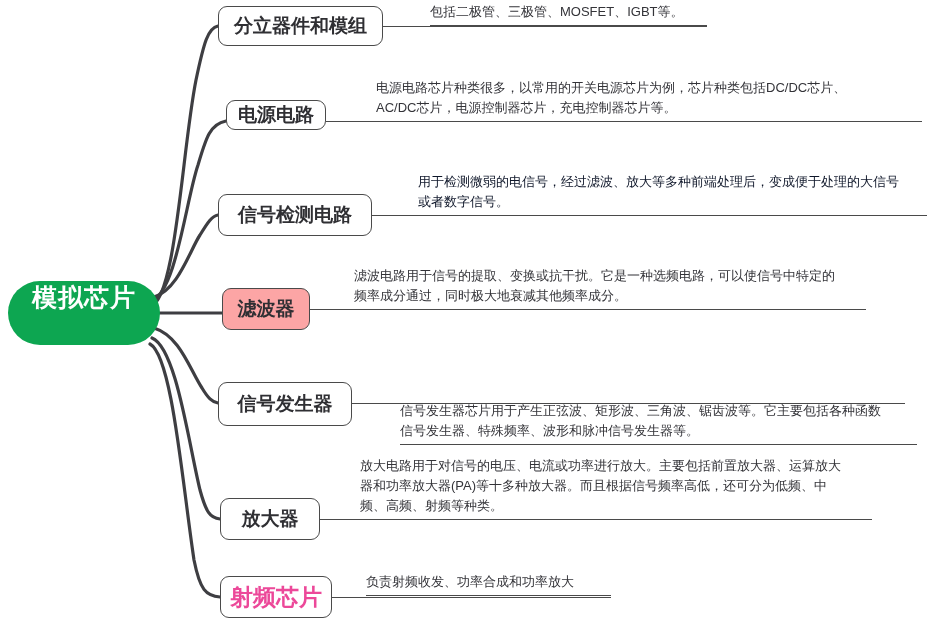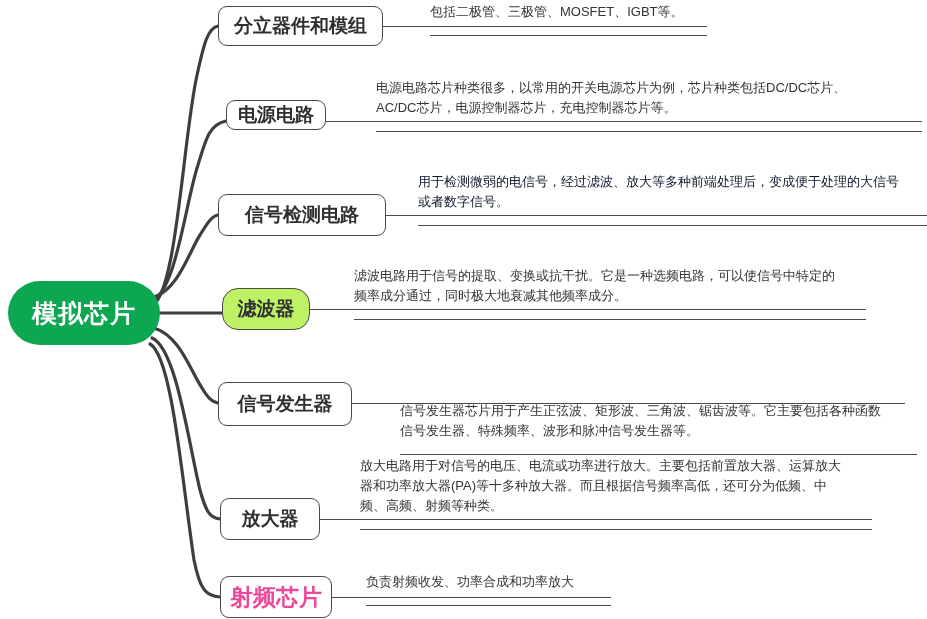--- a/index.html
+++ b/index.html
@@ -21,21 +21,21 @@
     position: absolute;
     left: 0;
     top: 0;
     width: 927px;
     height: 619px;
     pointer-events: none;
   }
   .root-node {
     position: absolute;
     display: flex;
-    align-items: center;
+    align-items: flex-start;
     justify-content: center;
     background: #0DA651;
     border-radius: 34px;
     color: #ffffff;
     font-weight: bold;
     letter-spacing: 1px;
     box-sizing: border-box;
     z-index: 5;
   }
   .branch-box {
@@ -49,21 +49,21 @@
     color: #2f2f33;
     font-weight: bold;
     box-sizing: border-box;
     white-space: nowrap;
     z-index: 6;
   }
   .desc-wrap {
     position: absolute;
     box-sizing: border-box;
     border-bottom: 1.4px solid #4a4a4a;
-    padding-bottom: 13px;
+    padding-bottom: 3px;
     z-index: 3;
   }
   .desc-text {
     font-size: 13px;
     line-height: 20px;
     color: #333338;
     white-space: pre-line;
     text-align: left;
   }
 </style>
@@ -101,29 +101,29 @@
 AC/DC芯片，电源控制器芯片，充电控制器芯片等。</div>
       </div>
       <div class="branch-box" style="left: 226px; top: 100px; width: 100px; height: 30px; font-size: 19px; border-color: rgb(74, 74, 74); background: rgb(255, 255, 255); color: rgb(47, 47, 51);">
         <span>电源电路</span>
       </div>
       <div style="position: absolute; left: 326px; top: 121px; width: 596px; height: 0px; border-top: 1.4px solid rgb(74, 74, 74); z-index: 2;"></div>
       <div class="desc-wrap" style="left: 418px; top: 172px; width: 509px; border-bottom-color: rgb(74, 74, 74);">
         <div class="desc-text" style="color: #0f172a;">用于检测微弱的电信号，经过滤波、放大等多种前端处理后，变成便于处理的大信号
 或者数字信号。</div>
       </div>
-      <div class="branch-box" style="left: 218px; top: 194px; width: 168px; height: 42px; font-size: 19px; border-color: rgb(74, 74, 74); background: rgb(255, 255, 255); color: rgb(47, 47, 51);">
+      <div class="branch-box" style="left: 218px; top: 194px; width: 154px; height: 42px; font-size: 19px; border-color: rgb(74, 74, 74); background: rgb(255, 255, 255); color: rgb(47, 47, 51);">
         <span>信号检测电路</span>
       </div>
       <div style="position: absolute; left: 372px; top: 215px; width: 555px; height: 0px; border-top: 1.4px solid rgb(74, 74, 74); z-index: 2;"></div>
       <div class="desc-wrap" style="left: 354px; top: 266px; width: 512px; border-bottom-color: rgb(74, 74, 74);">
         <div class="desc-text" style="color: rgb(51, 51, 56);">滤波电路用于信号的提取、变换或抗干扰。它是一种选频电路，可以使信号中特定的
 频率成分通过，同时极大地衰减其他频率成分。</div>
       </div>
-      <div class="branch-box" style="left: 222px; top: 288px; width: 88px; height: 42px; font-size: 19px; border-color: rgb(74, 74, 74); background: #bef264; color: rgb(47, 47, 51); border-radius: 16px;">
+      <div class="branch-box" style="left: 222px; top: 288px; width: 88px; height: 42px; font-size: 19px; border-color: rgb(74, 74, 74); background: #fca5a5; color: rgb(47, 47, 51);">
         <span>滤波器</span>
       </div>
       <div style="position: absolute; left: 310px; top: 309px; width: 556px; height: 0px; border-top: 1.4px solid rgb(74, 74, 74); z-index: 2;"></div>
       <div class="desc-wrap" style="left: 400px; top: 360px; width: 517px; border-bottom-color: rgb(74, 74, 74); margin-top: 41px;">
         <div class="desc-text" style="color: rgb(51, 51, 56);">信号发生器芯片用于产生正弦波、矩形波、三角波、锯齿波等。它主要包括各种函数
 信号发生器、特殊频率、波形和脉冲信号发生器等。</div>
       </div>
       <div class="branch-box" style="left: 218px; top: 382px; width: 134px; height: 44px; font-size: 19px; border-color: rgb(74, 74, 74); background: rgb(255, 255, 255); color: rgb(47, 47, 51);">
         <span>信号发生器</span>
       </div>

